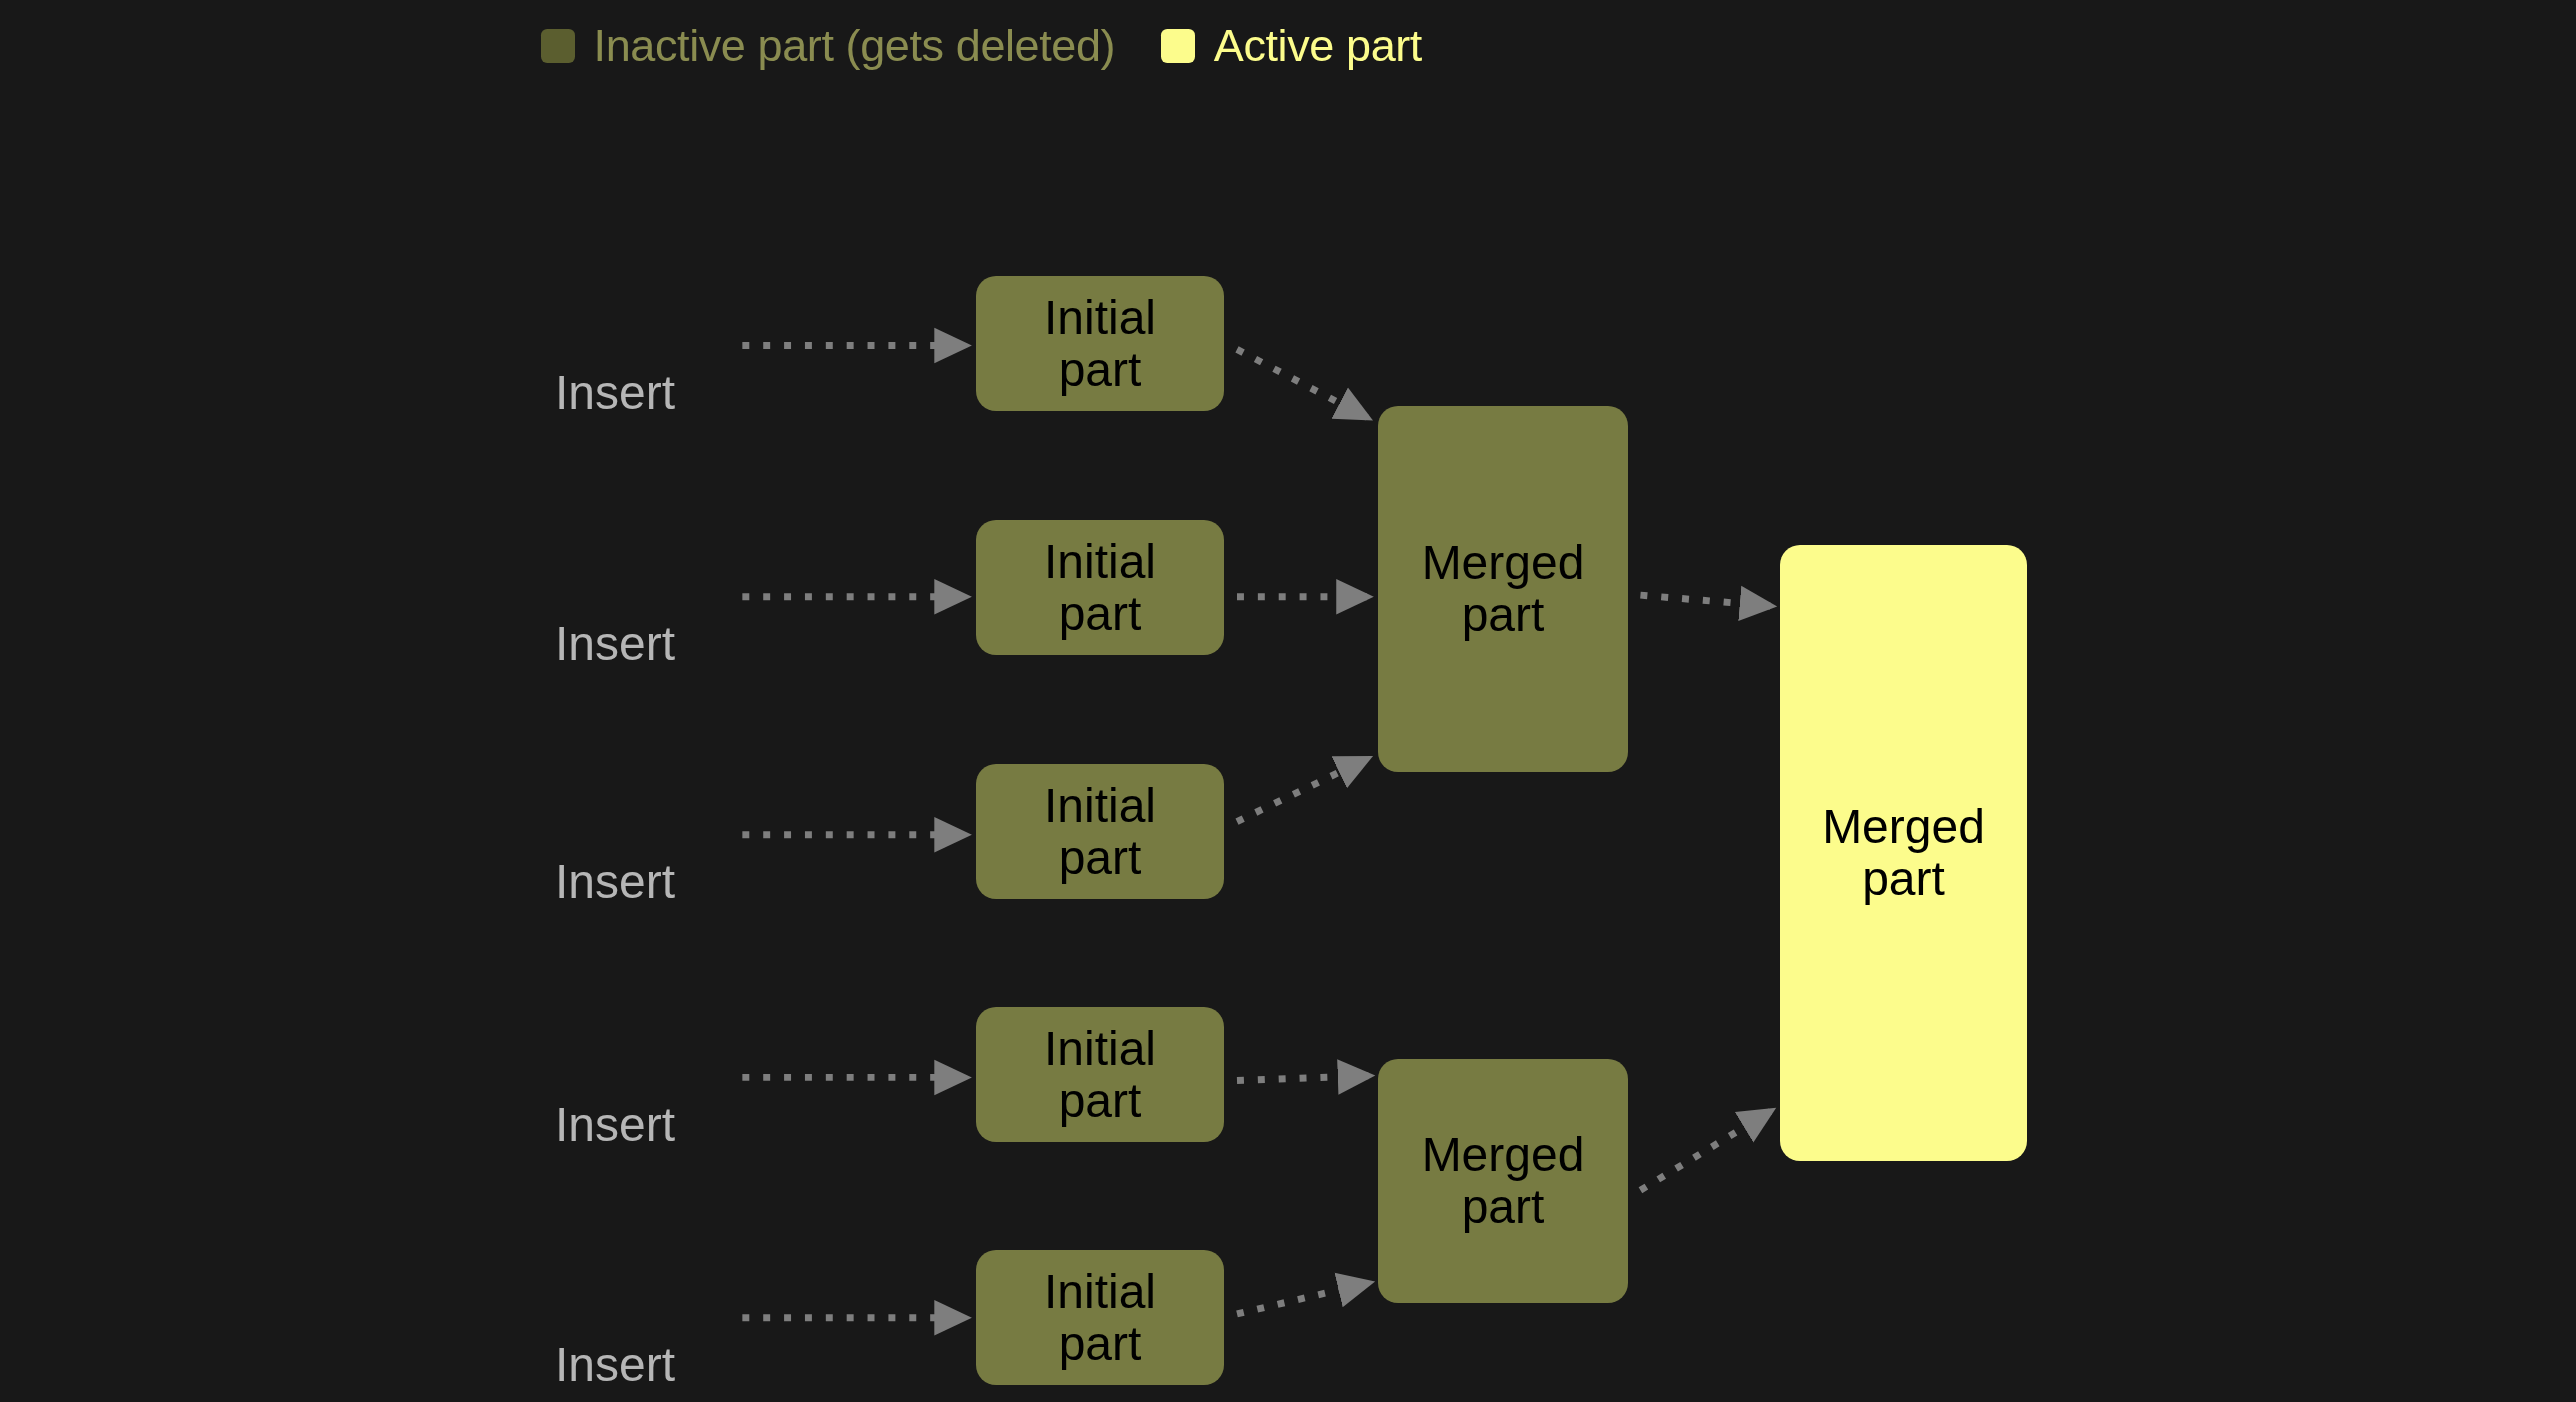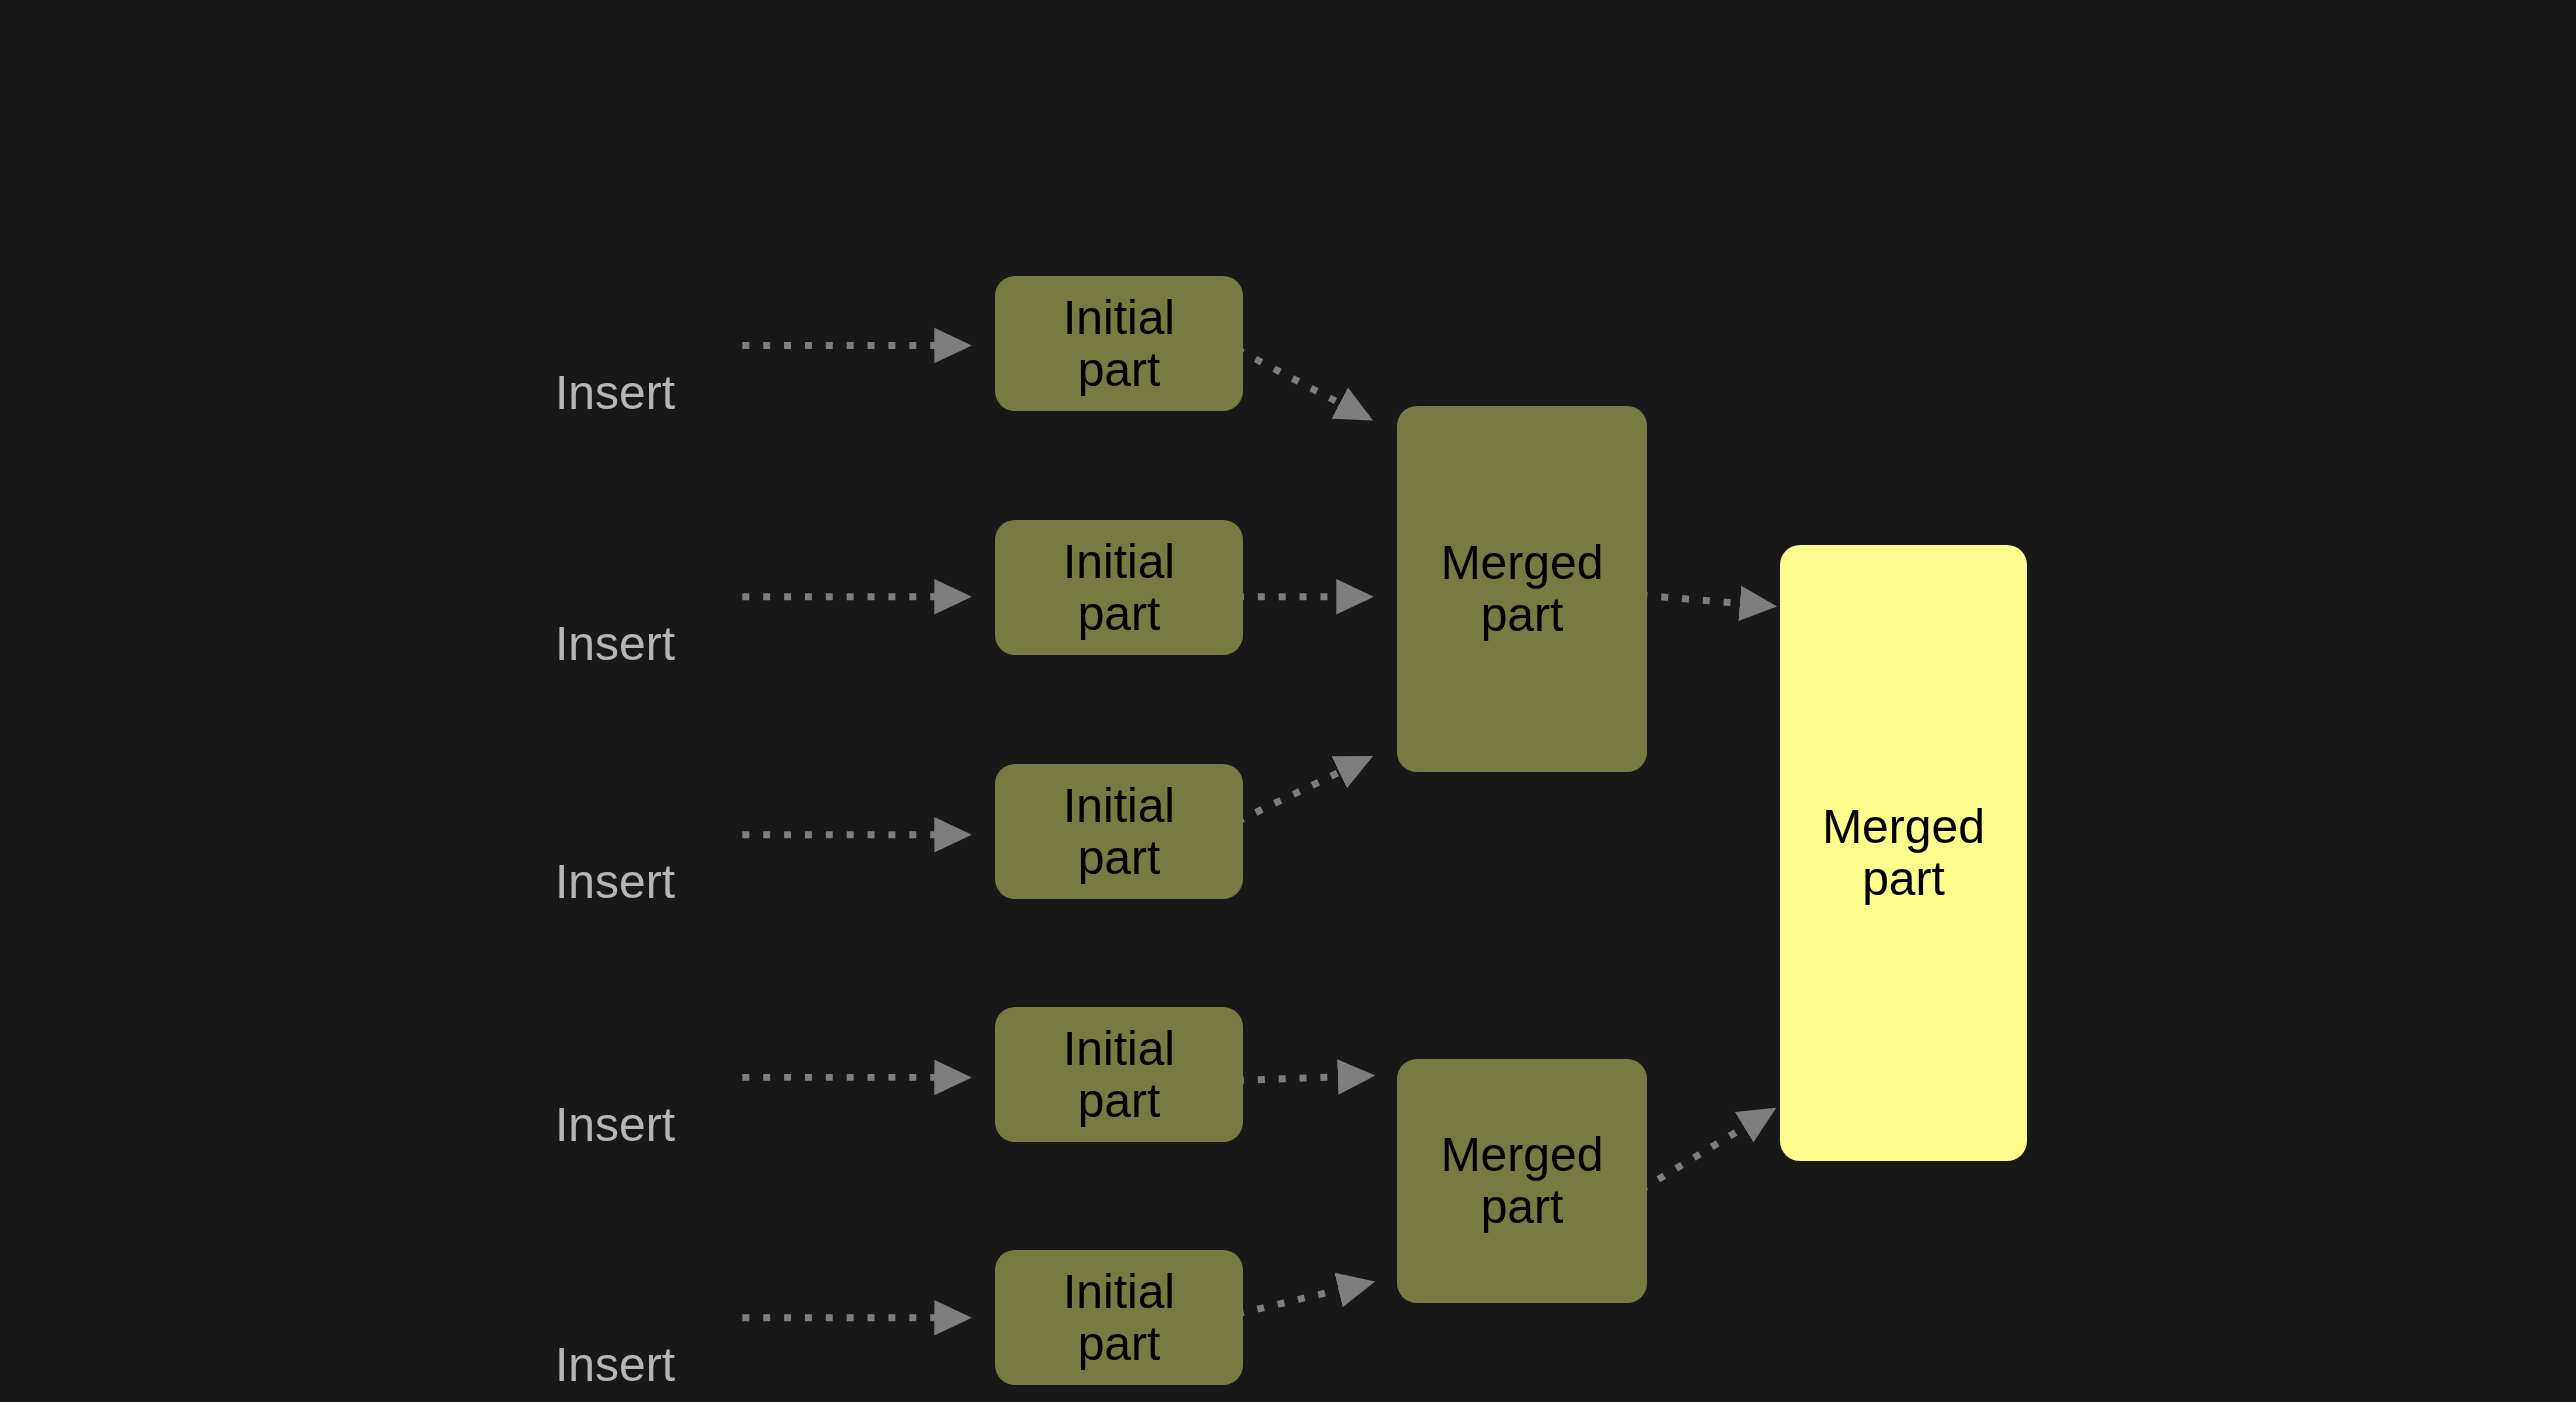--- a/index.html
+++ b/index.html
@@ -53,21 +53,21 @@
     display: flex;
     align-items: center;
     justify-content: center;
     text-align: center;
     color: #000000;
     font-size: 48px;
     line-height: 1.08;
     box-sizing: border-box;
     padding: 3.1px 7.7px;
   }
-  .node-inactive { background: #777B42; margin-left: 19px; }
+  .node-inactive { background: #777B42; }
   .node-active   { background: #FCFC8C; }
 
   .node-label {
     display: block;
     white-space: pre-line;
   }
 
   
   .insert-label {
     position: absolute;
@@ -85,20 +85,30 @@
     width: 2576px;
     height: 1402px;
     pointer-events: none;
   }
 </style>
 </head>
 <body>
 
 <div id="canvas" style="background: rgb(24, 24, 24); width: 2576px; height: 1402px;">
 
+  <div class="legend">
+    <div class="legend-entry">
+      <span class="legend-swatch" style="background: rgb(91, 94, 47);"></span>
+      <span class="legend-label" style="color: rgb(138, 140, 80);">Inactive part (gets deleted)</span>
+    </div>
+    <div class="legend-entry">
+      <span class="legend-swatch" style="background: rgb(252, 252, 140);"></span>
+      <span class="legend-label" style="color: rgb(252, 252, 140);">Active part</span>
+    </div>
+  </div>
 
   <svg id="arrows" viewBox="0 0 3332 1814" xmlns="http://www.w3.org/2000/svg">
     <defs>
       <marker id="ah" markerWidth="6" markerHeight="6" refX="4.4" refY="3" orient="auto" markerUnits="strokeWidth">
         <path d="M0,0.45 L5.4,3 L0,5.55 z" fill="#7E7E7E"></path>
       </marker>
     </defs>
     <g id="arrow-group" stroke="#7E7E7E" stroke-width="9" stroke-dasharray="9 18" stroke-linecap="butt" fill="none">
         <line x1="960" y1="447" x2="1248" y2="447" marker-end="url(#ah)"></line>
         <line x1="960" y1="772" x2="1248" y2="772" marker-end="url(#ah)"></line>

